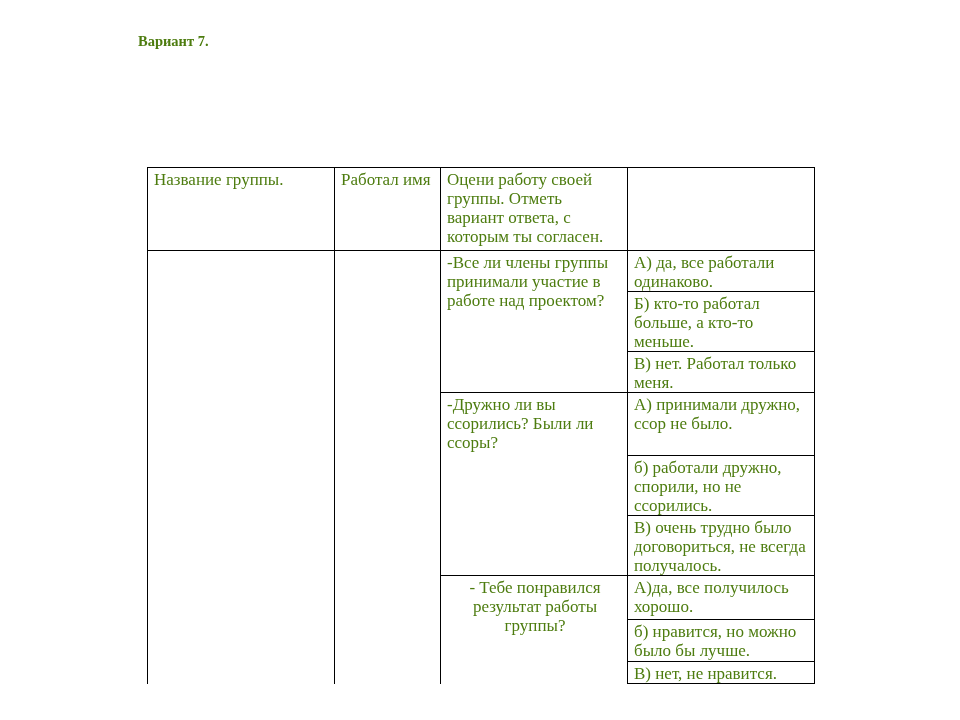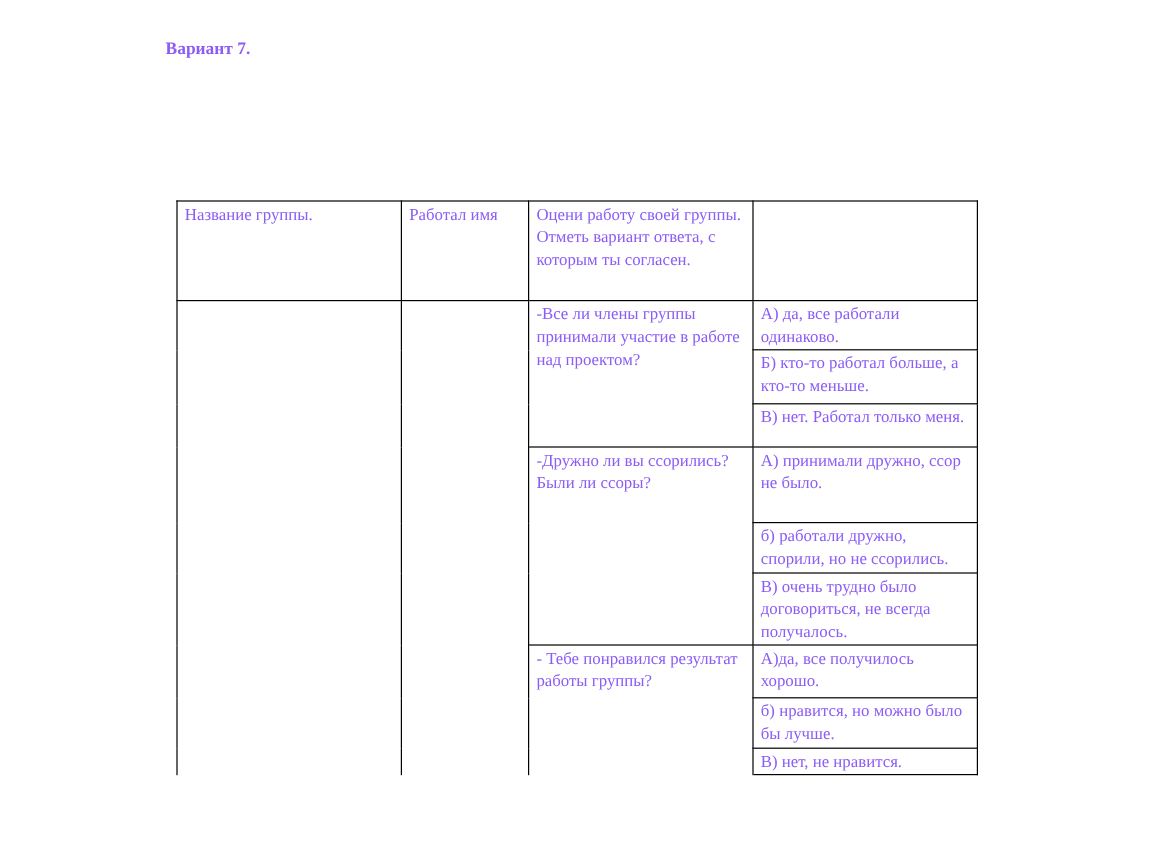--- a/index.html
+++ b/index.html
@@ -5,52 +5,52 @@
   html, body {
     margin: 0;
     padding: 0;
     background: #ffffff;
   }
   .page {
     position: relative;
     width: 844px;
     height: 720px;
     background: #ffffff;
-    color: #8b5cf6;
+    color: #4d7c0f;
     font-family: "Liberation Serif", "DejaVu Serif", serif;
     overflow: hidden;
   }
   .intro {
     position: absolute;
     left: 138px;
     top: 33px;
     font-size: 14.5px;
     line-height: 17.5px;
     white-space: nowrap;
   }
   .intro .bold { font-weight: bold; }
   .assessment-table {
     position: absolute;
     left: 147px;
     top: 167px;
     border-collapse: collapse;
     table-layout: fixed;
     width: 667px;
     font-family: "Liberation Serif", "DejaVu Serif", serif;
-    font-size: 14px;
+    font-size: 17px;
     line-height: 19px;
   }
   .assessment-table td {
     border: 1px solid #000000;
     vertical-align: top;
     padding: 2px 4px 0 6px;
     overflow: hidden;
   }
   
-  .assessment-table td.nb { border-bottom: none; }
+  .assessment-table td.nb { border-bottom: none; text-align: center; }
 </style>
 </head>
 <body>
 
 <div class="page">
 
   <div class="intro">
     <div class="bold">Вариант 7.</div>
   </div>
 

